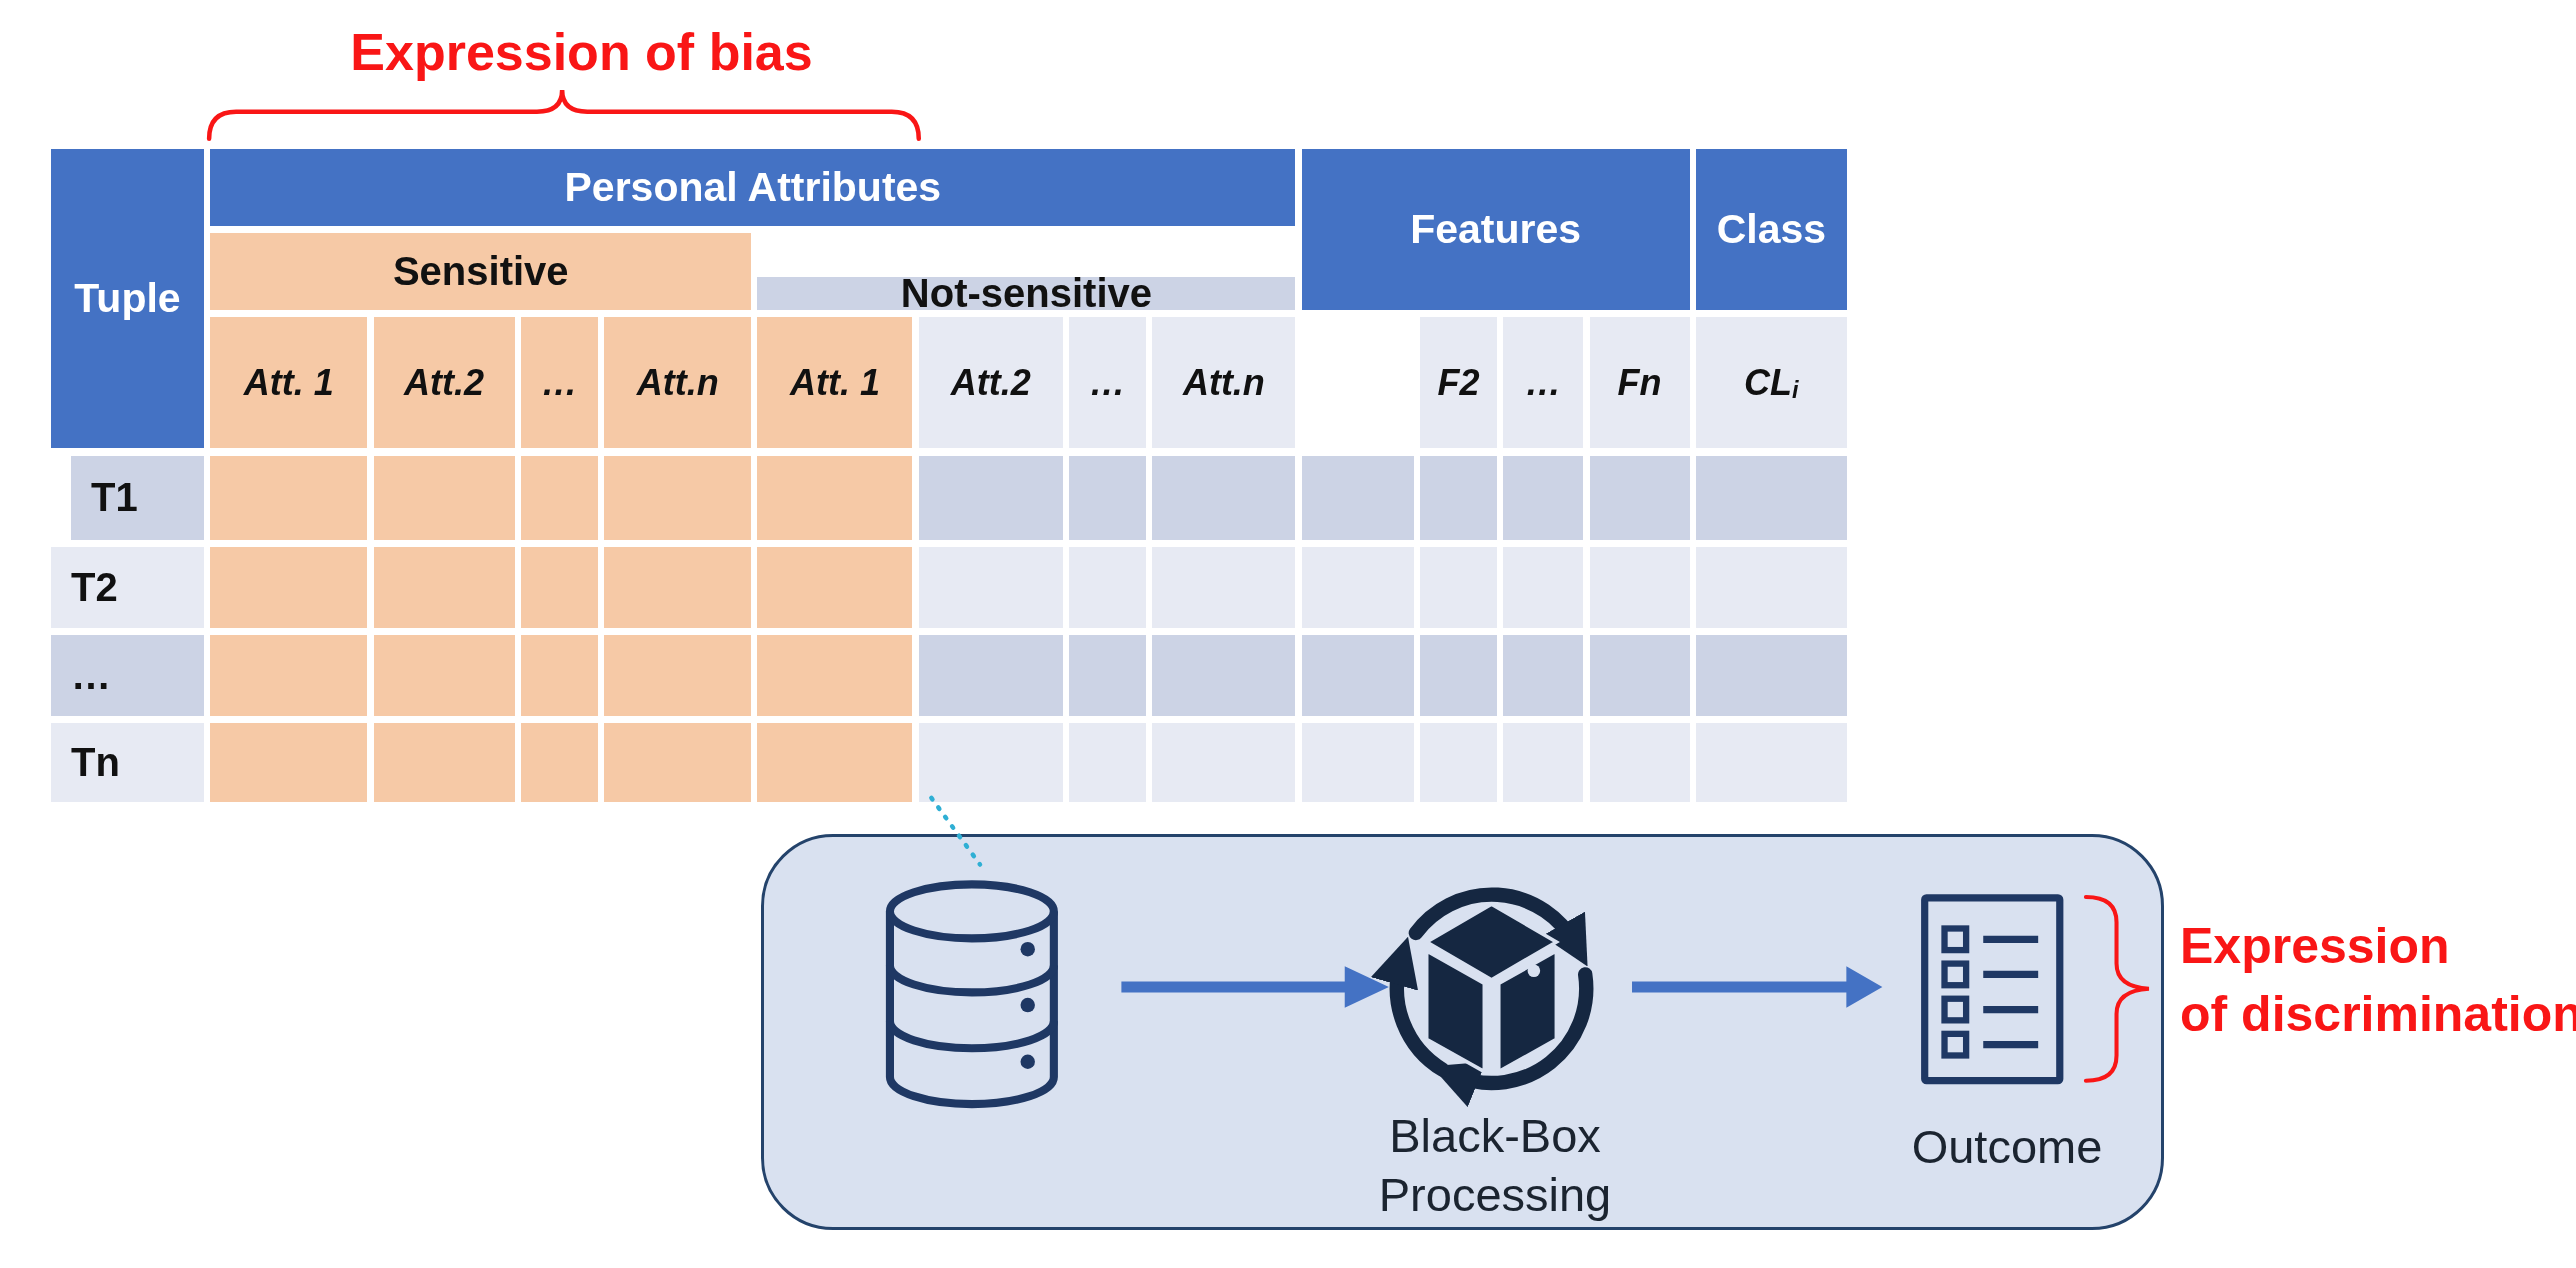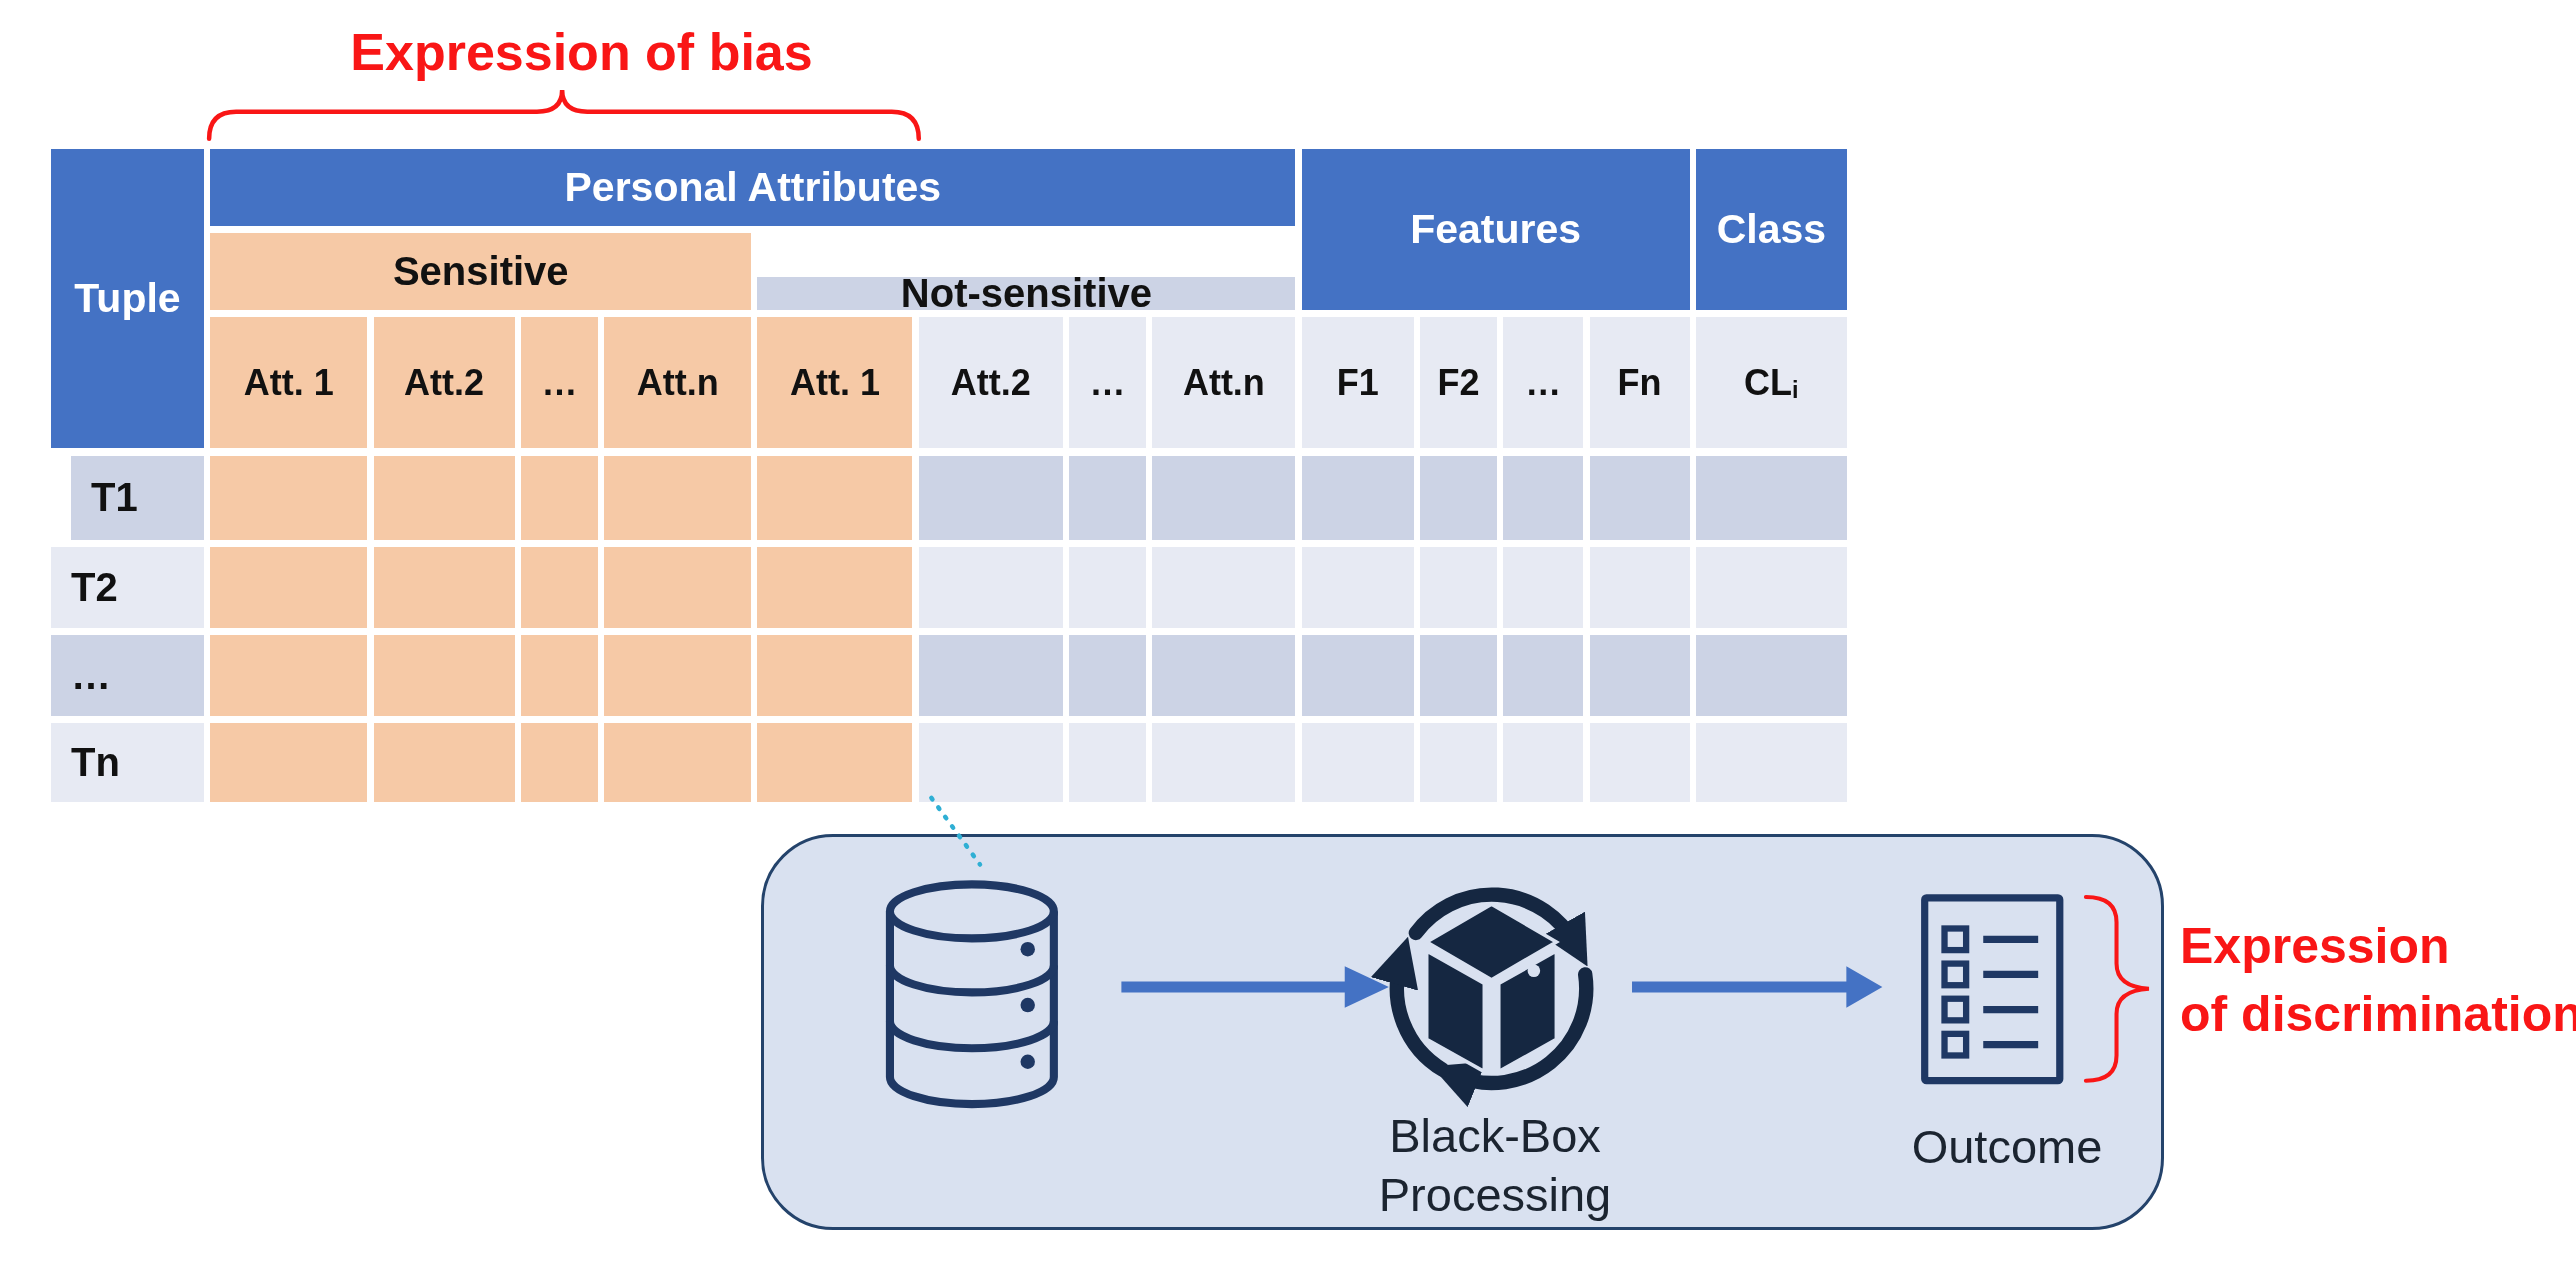--- a/index.html
+++ b/index.html
@@ -49,21 +49,21 @@
     display:flex;align-items:center;justify-content:center;
     font-weight:bold;color:#111;
   }
   .blue-h{background:var(--header-blue);color:#fff;font-size:41px;}
   .c-tuple{grid-column:1;grid-row:1 / span 3;}
   .c-personal{grid-column:2 / span 8;grid-row:1;}
   .c-features{grid-column:10 / span 4;grid-row:1 / span 2;}
   .c-class{grid-column:14;grid-row:1 / span 2;}
   .c-sensitive{grid-column:2 / span 4;grid-row:2;background:var(--sensitive-orange);font-size:40px;}
   .c-notsensitive{grid-column:6 / span 4;grid-row:2;background:var(--subheader-lavender);font-size:40px;margin-top:44px;}
-  .col-h{grid-row:3;font-size:36px;}
+  .col-h{grid-row:3;font-size:36px;font-style:italic;}
   .orange{background:var(--sensitive-orange);}
   .band-dark{background:var(--band-dark);}
   .band-light{background:var(--band-light);}
   .row-label{justify-content:flex-start;padding-left:20px;font-size:40px;}
   .cls-sub{font-size:23.4px;align-self:flex-end;padding-bottom:47px;font-weight:bold;}
   .col-h .cls-sub{align-self:center;padding-bottom:0;position:relative;top:7.2px;}
 
   
   .flow-rect{
     position:absolute;left:761px;top:834px;width:1403px;height:396px;
@@ -98,21 +98,20 @@
     <div class="cell c-notsensitive">Not-sensitive</div>
 
     <div class="cell col-h orange" style="grid-column:2">Att. 1</div>
     <div class="cell col-h orange" style="grid-column:3">Att.2</div>
     <div class="cell col-h orange" style="grid-column:4">…</div>
     <div class="cell col-h orange" style="grid-column:5">Att.n</div>
     <div class="cell col-h orange" style="grid-column:6">Att. 1</div>
     <div class="cell col-h band-light" style="grid-column:7">Att.2</div>
     <div class="cell col-h band-light" style="grid-column:8">…</div>
     <div class="cell col-h band-light" style="grid-column:9">Att.n</div>
-    <div class="cell col-h band-light" style="grid-column:10">F1</div>
     <div class="cell col-h band-light" style="grid-column:11">F2</div>
     <div class="cell col-h band-light" style="grid-column:12">…</div>
     <div class="cell col-h band-light" style="grid-column:13">Fn</div>
     <div class="cell col-h band-light" style="grid-column:14">
         <span>CL</span>
         <span class="cls-sub">i</span>
       </div>
 
   <div class="cell row-label band-dark" style="grid-area: 4 / 1; margin-left: 20px;">T1</div>
       <div class="cell orange" style="grid-area: 4 / 2;"></div>

